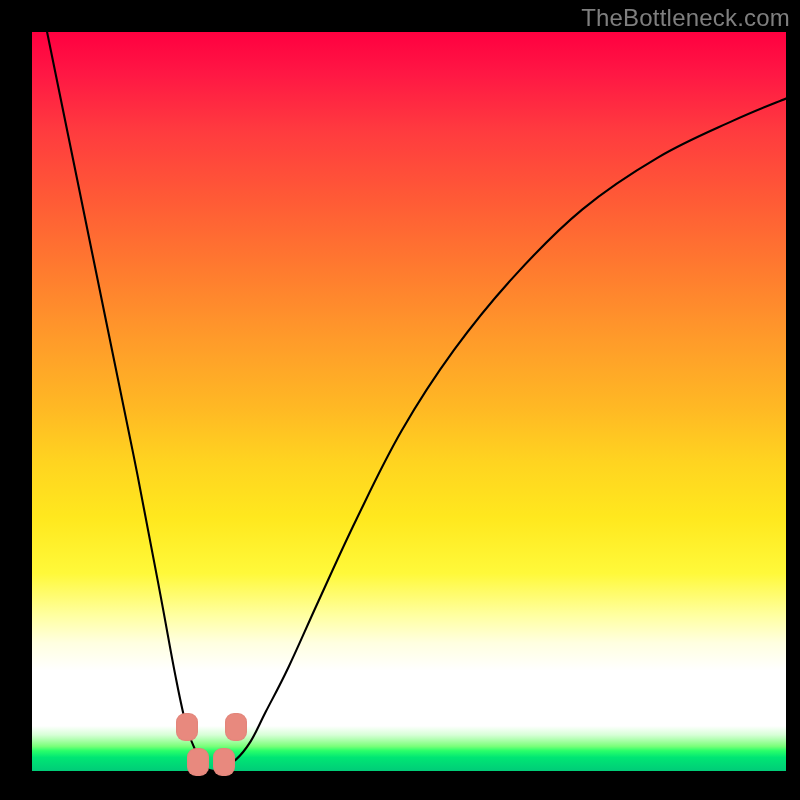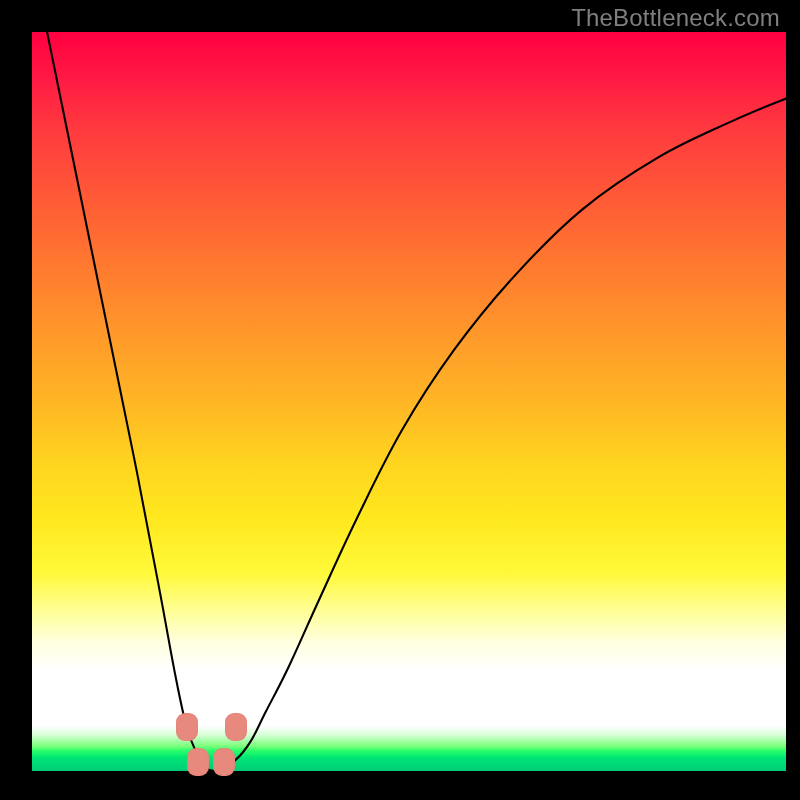--- a/index.html
+++ b/index.html
@@ -94,21 +94,21 @@
     width: 22px;
     height: 28px;
     border-radius: 9px;
     background: #e8897e; 
     transform: translate(-50%, -50%);
     box-shadow: inset 0 0 2px rgba(0,0,0,0.08);
   }
   .attribution {
     position: absolute;
     top: 4px;
-    right: 20px;
+    right: 10px;
     color: #7f7f7f;
     font-size: 24px;
     letter-spacing: 0.2px;
   }
 </style>
 </head>
 <body>
 
 <div class="frame">
 

